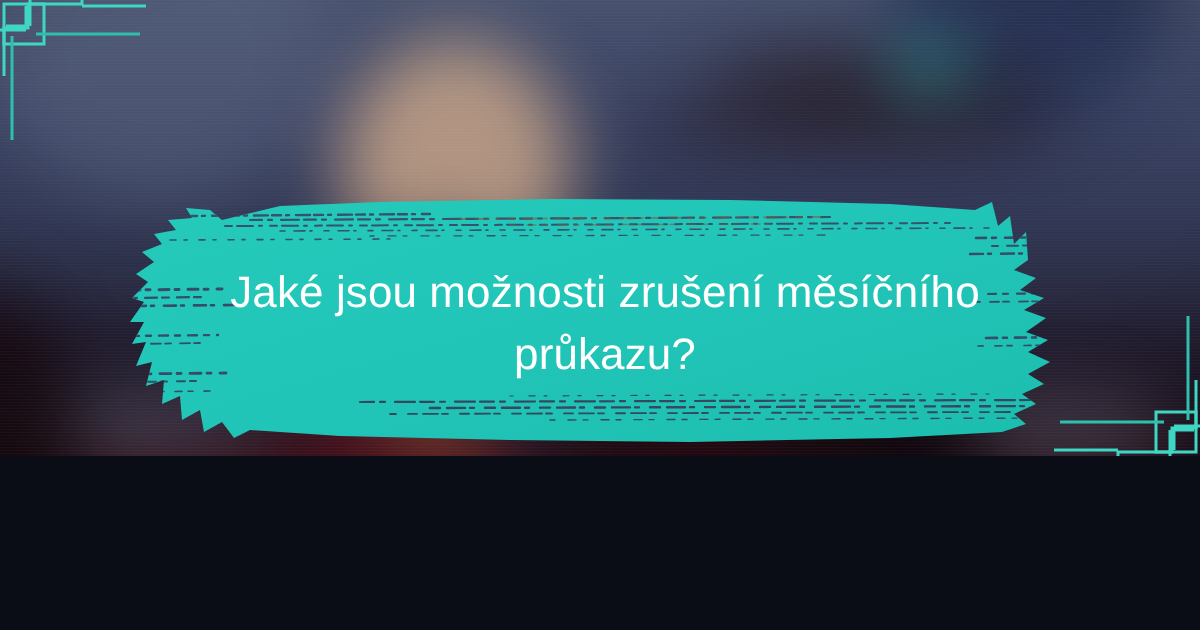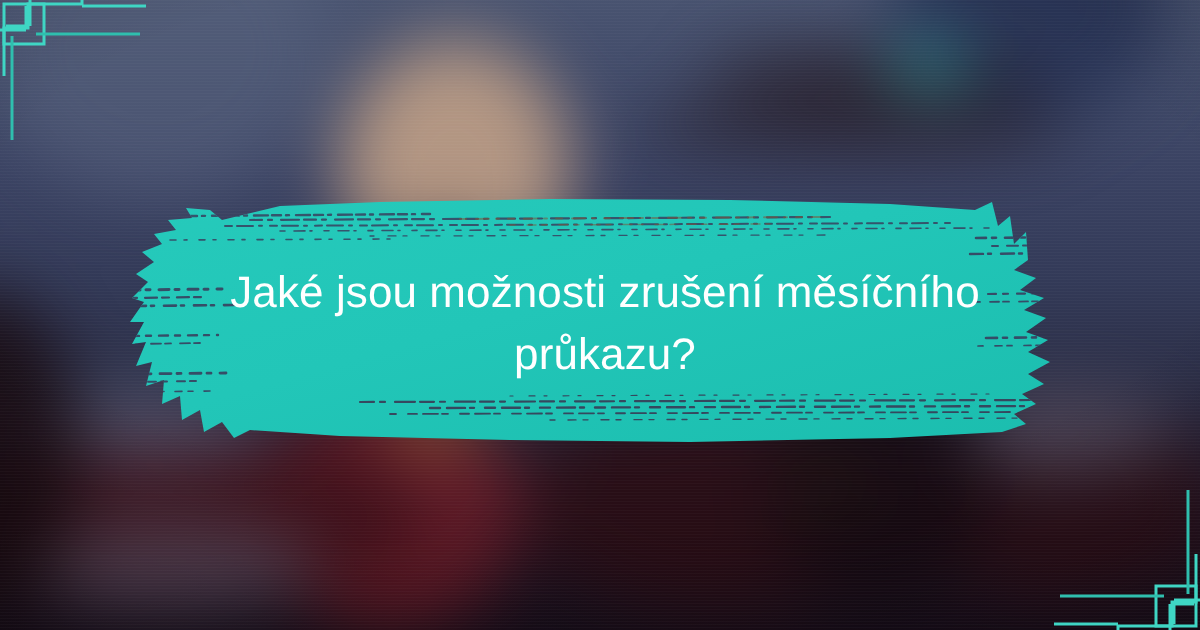--- a/index.html
+++ b/index.html
@@ -4,21 +4,21 @@
 <title>Social Card</title>
 <style>
   html, body {
     margin: 0;
     padding: 0;
     background: #0b0d16;
   }
   #card {
     position: relative;
     width: 1200px;
-    height: 630px;
+    height: 456px;
     overflow: hidden;
     font-family: "Liberation Sans", sans-serif;
     background: #2d3350;
   }
 
   
   .bg-layer {
     position: absolute;
     inset: -40px;
     pointer-events: none;

